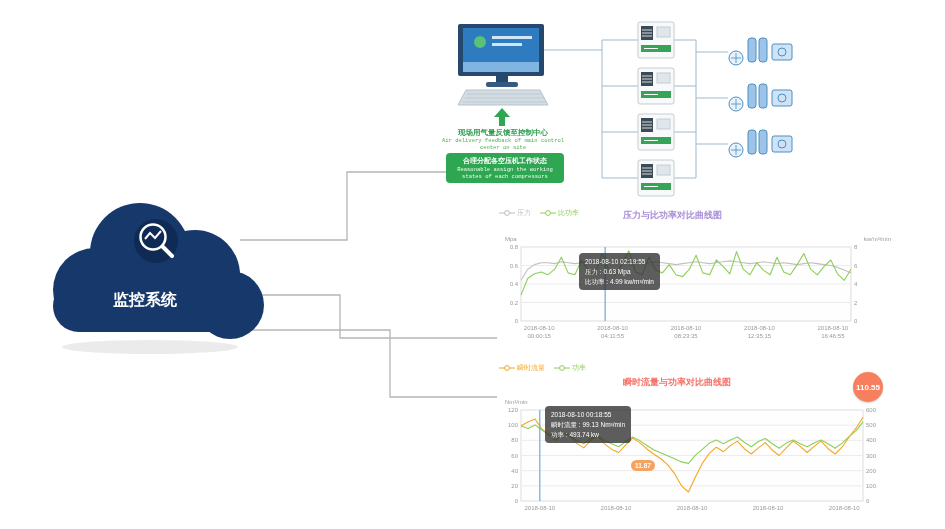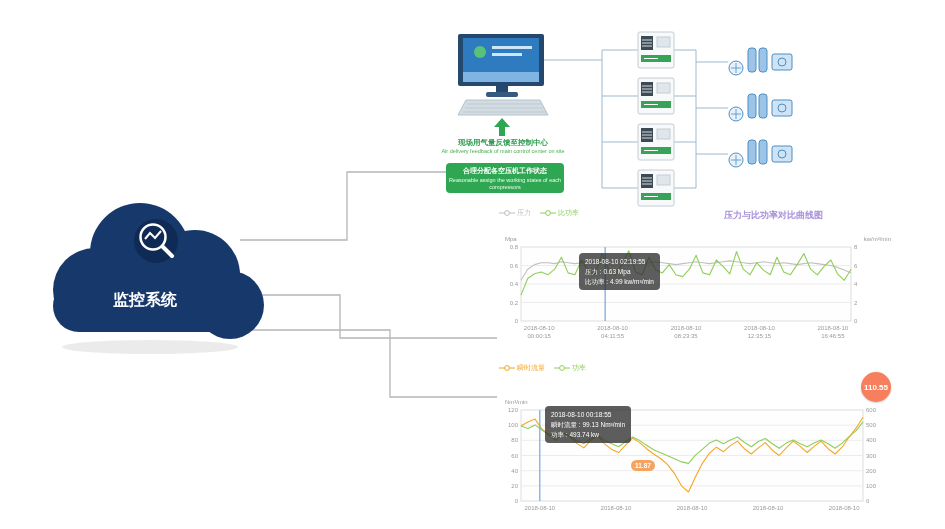--- a/index.html
+++ b/index.html
@@ -1,45 +1,45 @@
 <!DOCTYPE html>
 <html><head>
 <meta charset="utf-8">
 <style>
   html,body{margin:0;padding:0;background:#fff;font-family:"Liberation Sans",sans-serif;}
   .slide{position:relative;width:945px;height:529px;background:#fff;overflow:hidden;}
   .connectors{position:absolute;left:0;top:0;z-index:0;}
   .page-title{position:absolute;left:42px;top:12px;margin:0;font-size:21px;font-weight:bold;letter-spacing:1px;z-index:3;}
   .cloud-svg{position:absolute;left:35px;top:195px;z-index:2;}
   .cloud-label{font-size:16px;font-weight:bold;fill:#ffffff;font-family:"Liberation Sans",sans-serif;}
-  .diagram{position:absolute;left:440px;top:24px;width:385px;height:192px;z-index:1;}
+  .diagram{position:absolute;left:440px;top:14px;width:385px;height:192px;z-index:1;font-family:Liberation Mono, monospace;}
   .diagram svg{position:absolute;left:0;top:0;}
   .fb-cn{position:absolute;left:-4px;top:114px;width:134px;text-align:center;font-size:7.5px;font-weight:bold;color:#2e9e4f;}
   .fb-en{position:absolute;left:-4px;top:124px;width:134px;text-align:center;font-size:5.5px;line-height:1.2;color:#4caf50;}
   .assign-box{position:absolute;left:6px;top:139px;width:114px;background:#2fa651;border-radius:4px;padding:3px 2px;text-align:center;}
   .as-cn{font-size:7px;font-weight:bold;color:#fff;}
   .as-en{font-size:5.5px;line-height:1.2;color:#eaffef;margin-top:1px;}
   .chart{position:absolute;z-index:1;}
   #chart1{left:493px;top:205px;width:400px;height:145px;}
   #chart2{left:493px;top:360px;width:400px;height:169px;}
   .legend{position:absolute;left:6px;top:3px;display:flex;gap:9px;align-items:center;z-index:2;}
   .legend-item{display:inline-flex;align-items:center;gap:2px;font-size:7px;color:#999;}
-  .chart-title{position:absolute;left:130px;width:200px;text-align:right;font-size:9px;font-weight:bold;z-index:2;font-family:Liberation Mono, monospace;}
+  .chart-title{position:absolute;left:130px;width:200px;text-align:left;font-size:9px;font-weight:bold;z-index:2;font-family:Liberation Mono, monospace;}
   #chart1 .chart-title{top:4px;}
   #chart2 .chart-title{top:16px;}
   .plot{position:absolute;left:0;z-index:1;}
   #plot1{top:12px;}
   #plot2{top:18px;}
   .plot text{font-family:"Liberation Sans",sans-serif;}
   .tick{font-size:6px;fill:#9a9a9a;}
   .axis-unit{font-size:6px;fill:#9a9a9a;}
   .tooltip{position:absolute;background:rgba(48,48,48,0.78);color:#fff;border-radius:4px;padding:4px 6px;font-size:6.5px;line-height:1.5;z-index:4;white-space:nowrap;}
   #tooltip1{left:86px;top:48px;}
   #tooltip2{left:52px;top:46px;}
-  .badge-max{position:absolute;left:360px;top:12px;width:30px;height:30px;border-radius:50%;background:#f87f5d;color:#fff;font-size:8px;font-weight:bold;display:flex;align-items:center;justify-content:center;z-index:4;box-shadow:0 1px 2px rgba(0,0,0,.2);margin-left:8px;}
+  .badge-max{position:absolute;left:360px;top:12px;width:30px;height:30px;border-radius:50%;background:#f87f5d;color:#fff;font-size:8px;font-weight:bold;display:flex;align-items:center;justify-content:center;z-index:4;box-shadow:0 1px 2px rgba(0,0,0,.2);}
   .badge-min{position:absolute;left:138px;top:100px;background:#f5a35f;color:#fff;font-size:6.5px;font-weight:bold;border-radius:6px;padding:2px 4px;z-index:4;}
 </style>
 </head>
 <body>
 
 <div class="slide">
 
   <svg class="connectors" width="945" height="529">
     <polyline points="240,240 347,240 347,172 458,172" fill="none" stroke="#b5b5b5" stroke-width="1.3"></polyline>
     <polyline points="238,295 340,295 340,338 497,338" fill="none" stroke="#b5b5b5" stroke-width="1.3"></polyline>
@@ -210,20 +210,21 @@
           <span style="color:#f5a623">瞬时流量</span>
         </span>
         <span class="legend-item">
           <svg width="16" height="8">
             <line x1="0" y1="4" x2="16" y2="4" stroke="#8fce5a"></line>
             <circle cx="8" cy="4" r="2.4" fill="#fff" stroke="#8fce5a"></circle>
           </svg>
           <span style="color:#8fce5a">功率</span>
         </span>
       </div>
+    <div class="chart-title" id="title2" style="color: rgb(244, 115, 106);">瞬时流量与功率对比曲线图</div>
     <svg class="plot" id="plot2" width="400" height="151">
         <rect x="28" y="32" width="342" height="91" fill="#fefefe" stroke="#dddddd"></rect>
         <text x="25" y="34" text-anchor="end" class="tick">120</text>
         <text x="373" y="34" class="tick">600</text>
         <line x1="28" y1="47.166666666666664" x2="370" y2="47.166666666666664" stroke="#ececec"></line>
         <text x="25" y="49.166666666666664" text-anchor="end" class="tick">100</text>
         <text x="373" y="49.166666666666664" class="tick">500</text>
         <line x1="28" y1="62.33333333333333" x2="370" y2="62.33333333333333" stroke="#ececec"></line>
         <text x="25" y="64.33333333333333" text-anchor="end" class="tick">80</text>
         <text x="373" y="64.33333333333333" class="tick">400</text>

